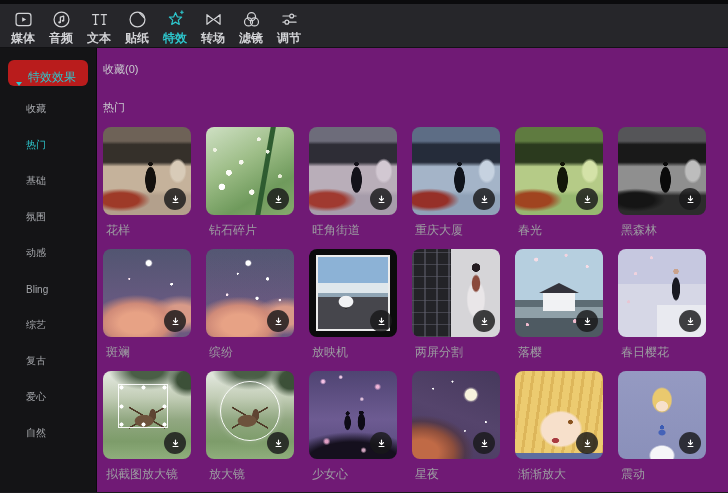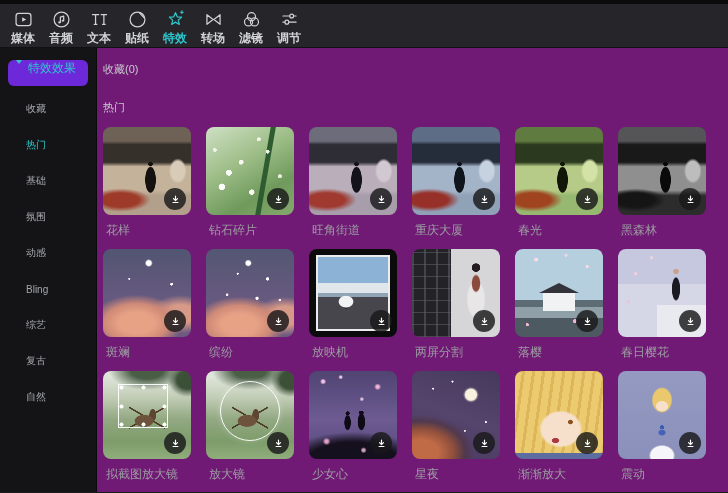--- a/index.html
+++ b/index.html
@@ -13,22 +13,22 @@
   .tb-item { width:38px; display:flex; flex-direction:column; align-items:center; gap:2px;
     color:#d2d3d6; cursor:pointer; }
   .tb-item svg { width:21px; height:21px; stroke:currentColor; fill:none;
     stroke-width:1.4; stroke-linecap:round; stroke-linejoin:round; }
   .tb-label { font-size:12px; line-height:13px; }
   .tb-item.active { color:var(--accent); }
 
   .content { display:flex; height:444px; }
   .sidebar { width:97px; min-width:97px; background:#141416; border-right:1px solid #0a0a0c;
     padding-top:12px; }
-  .side-pill { margin:0 8px; height:26px; background:#6d28d9; border-radius:6px;
-    display:flex; align-items:flex-start; gap:6px; padding-left:8px;
+  .side-pill { margin:0 8px; height:26px; background:#b91c1c; border-radius:6px;
+    display:flex; align-items:flex-end; gap:6px; padding-left:8px;
     color:var(--accent); font-size:12px; cursor:pointer; }
   .tri-down { width:0; height:0; border-left:3.5px solid transparent;
     border-right:3.5px solid transparent; border-top:4.5px solid var(--accent); }
   .side-list { margin-top:5px; display:flex; flex-direction:column; }
   .side-item { height:36px; display:flex; align-items:center; padding-left:26px;
     font-size:10px; color:#a6a8ac; cursor:pointer; }
   .side-item.active { color:var(--accent); }
 
   .main { flex:1; padding:14px 0 0 6px; overflow:hidden; background:#701a75; }
   .fav-header { font-size:11px; color:#c9cbce; margin-bottom:23px; }
@@ -289,20 +289,23 @@
         <div class="side-item">
             <span>Bling</span>
           </div>
         <div class="side-item">
             <span>综艺</span>
           </div>
         <div class="side-item">
             <span>复古</span>
           </div>
         <div class="side-item">
+            <span>爱心</span>
+          </div>
+        <div class="side-item">
             <span>自然</span>
           </div>
       </nav>
     </aside>
 
     <main class="main">
       <div class="fav-header">收藏(0)</div>
       <div class="sec-header">热门</div>
 
       <div class="grid">

